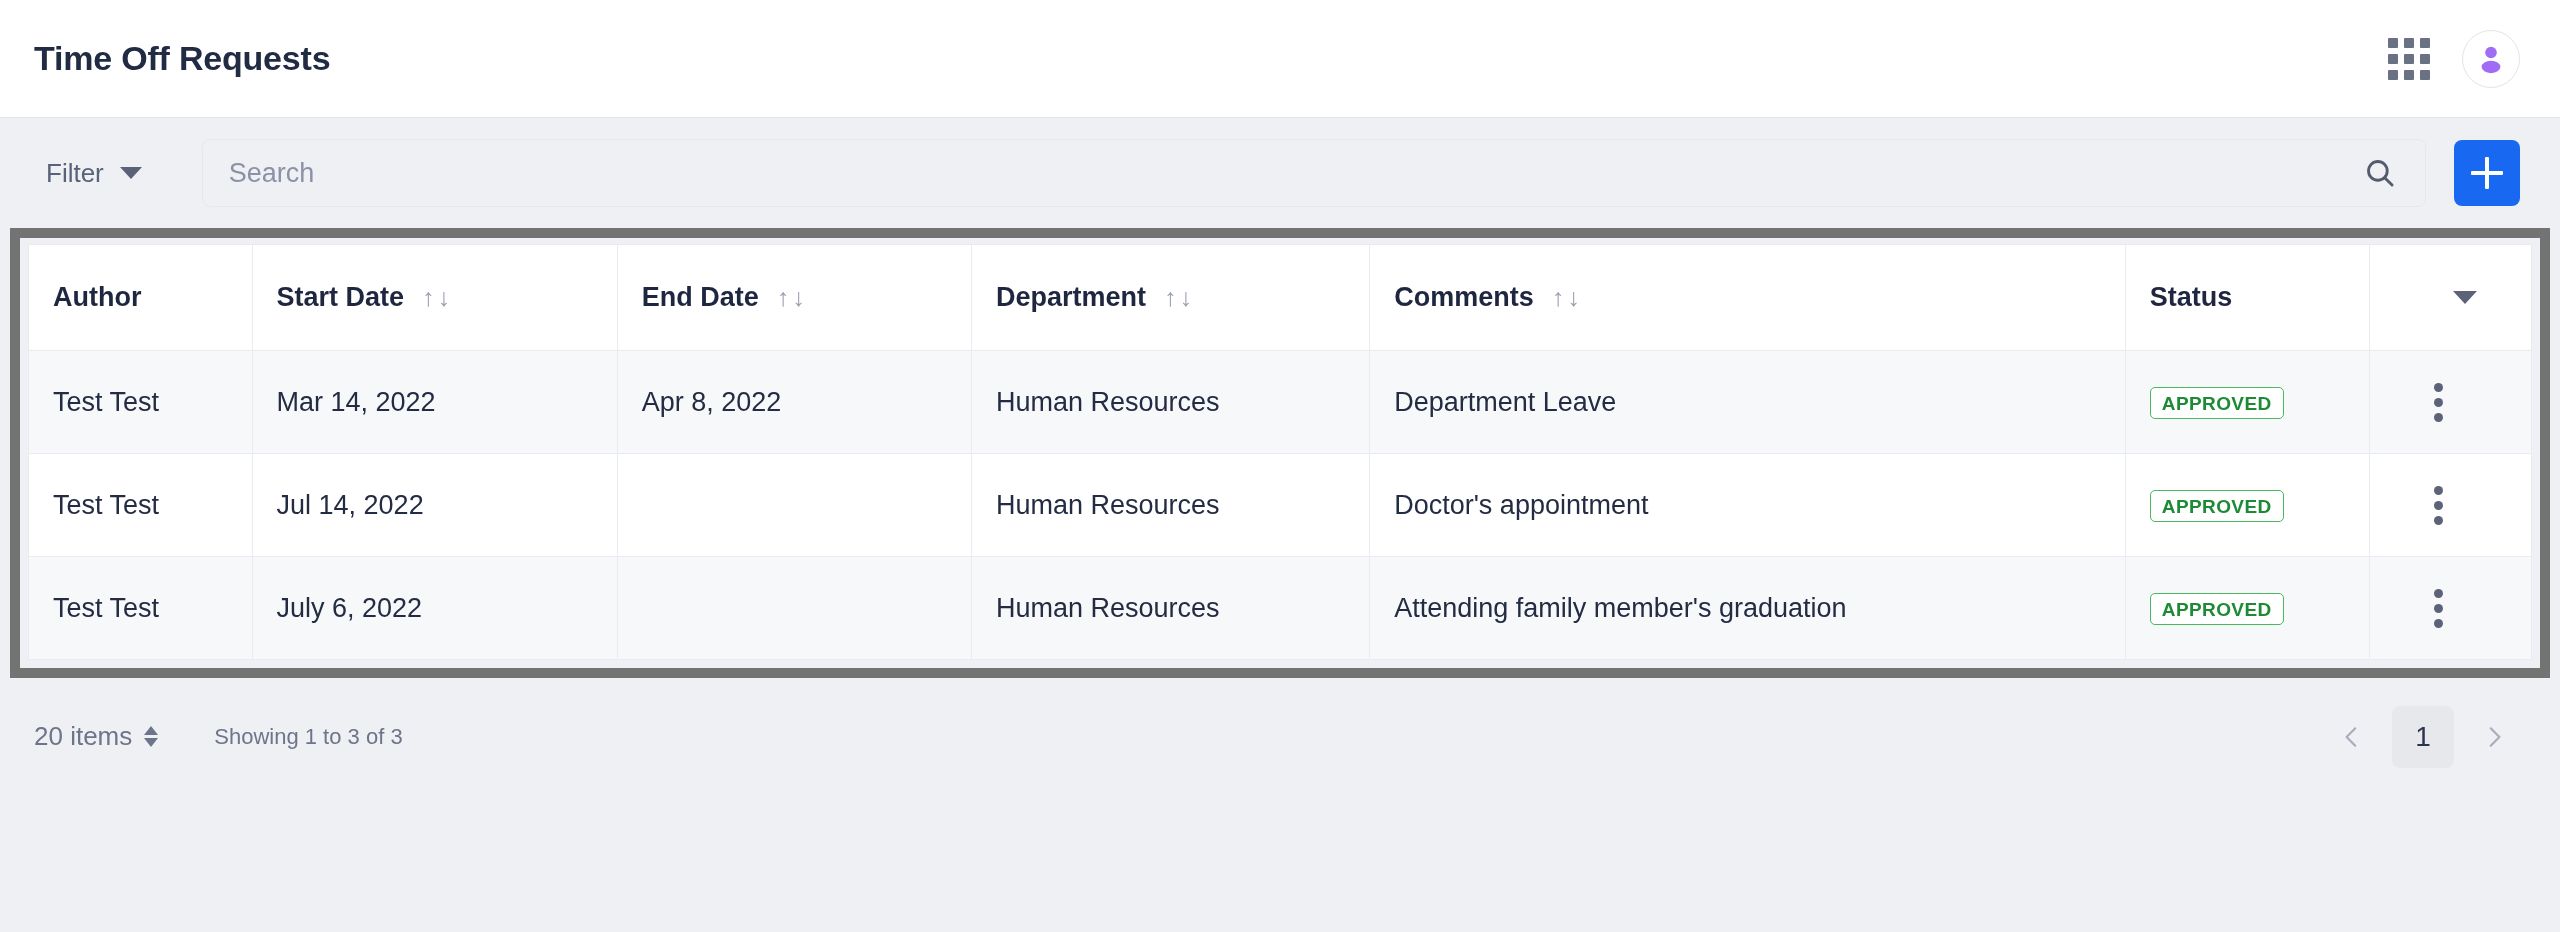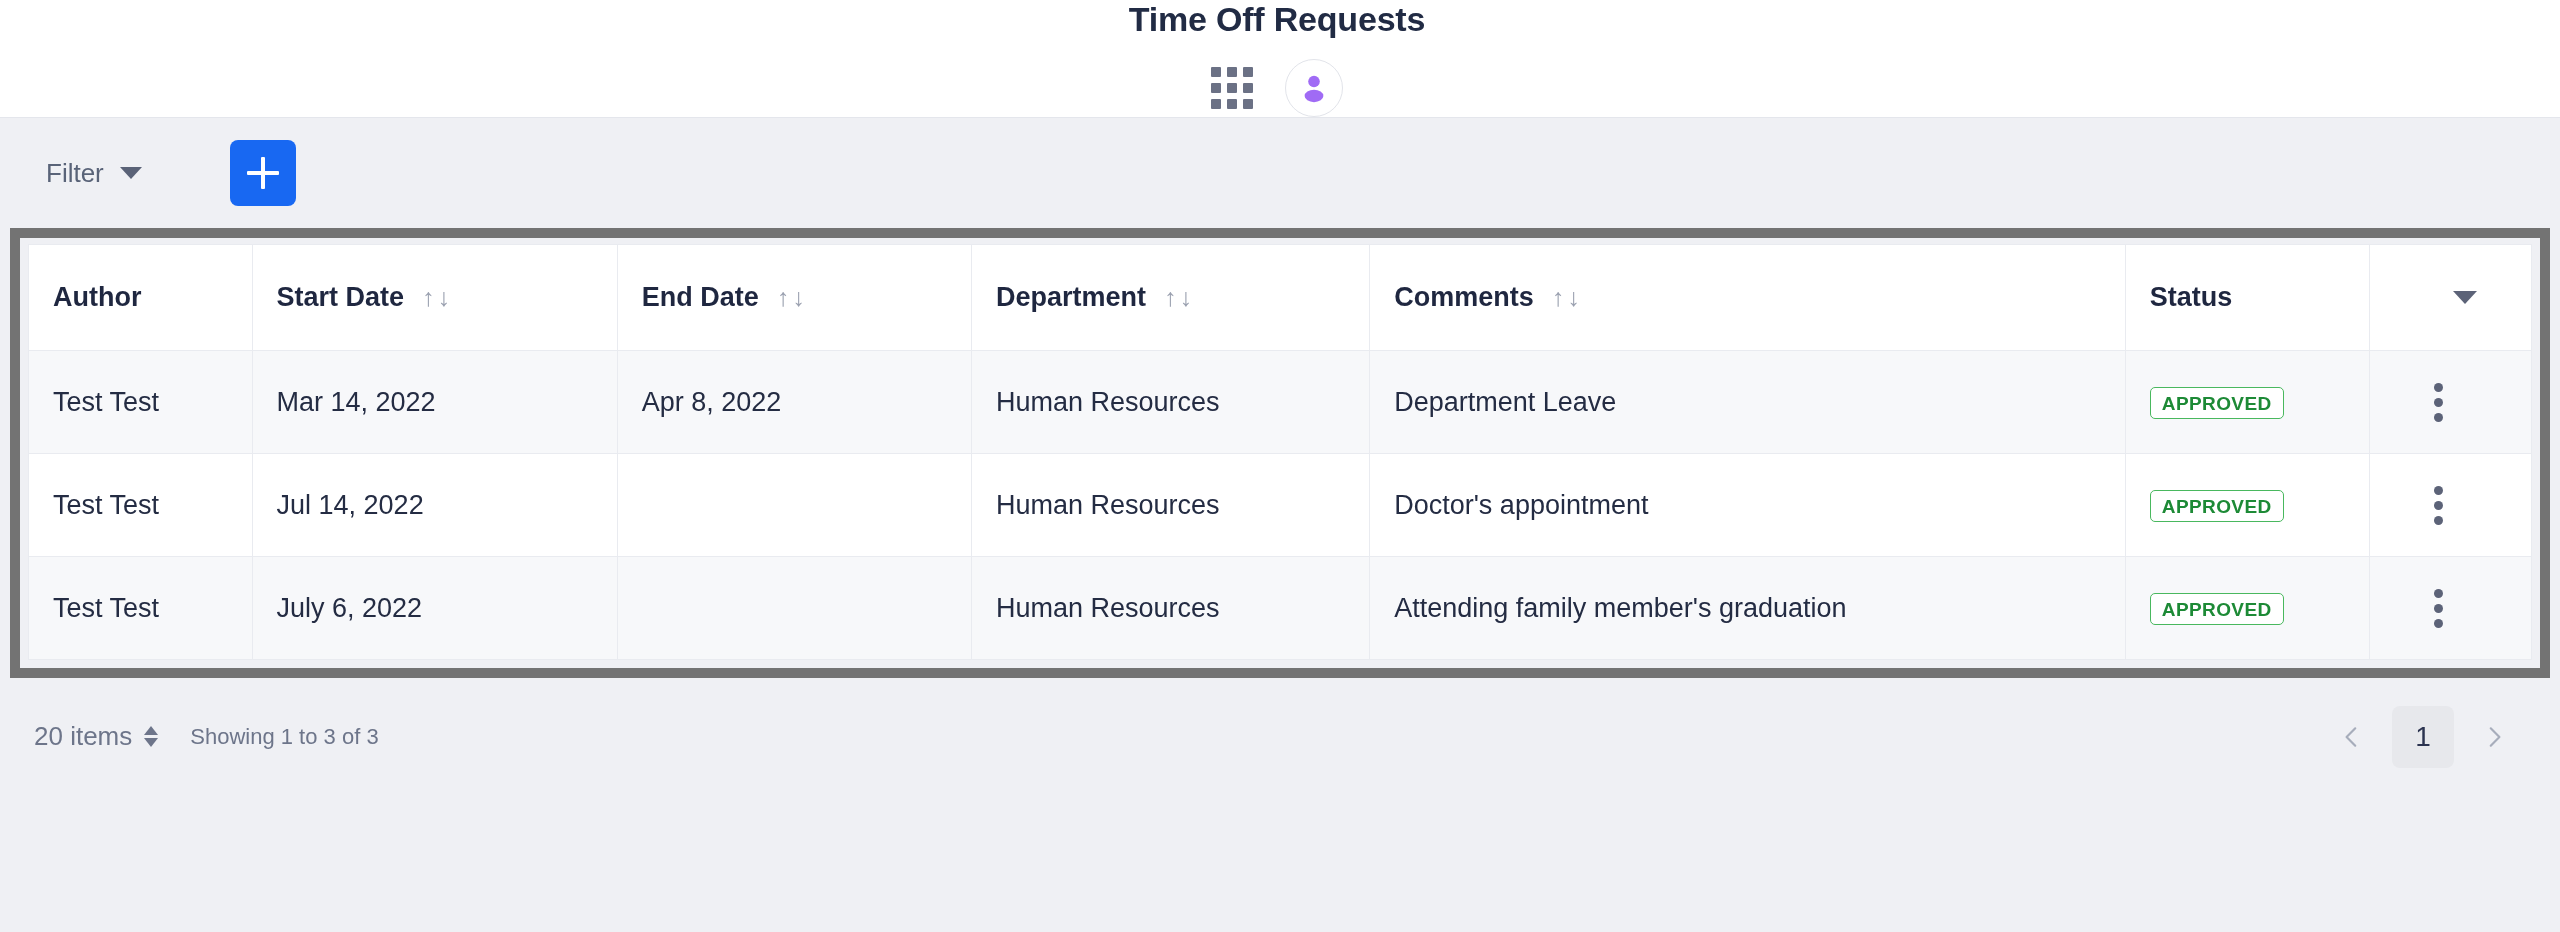--- a/index.html
+++ b/index.html
@@ -15,21 +15,20 @@
 
   
   .appbar {
     height: 118px;
     background: #ffffff;
     border-bottom: 1px solid #e4e6ec;
     display: flex;
     align-items: center;
     justify-content: space-between;
     padding: 0 40px 0 34px;
-    flex-direction: column;
   }
   .page-title {
     font-size: 34px;
     font-weight: 700;
     color: #212b44;
     letter-spacing: -0.2px;
   }
   .appbar-right {
     display: flex;
     align-items: center;
@@ -214,21 +213,21 @@
     width: 9px; height: 9px; border-radius: 50%;
     background: #5c6378; display: block;
   }
 
   
   .footer {
     height: 117px;
     display: flex;
     align-items: center;
     padding: 0 40px 0 34px;
-    gap: 32px;
+    gap: 56px;
   }
   .items-count {
     display: flex;
     align-items: center;
     gap: 12px;
     font-size: 26px;
     color: #6d758a;
     cursor: pointer;
     user-select: none;
   }
@@ -293,20 +292,29 @@
     </div>
   </div>
 </div>
 
 <div class="toolbar">
   <div class="filter-btn">
     <span>Filter</span>
     <span class="caret-down"></span>
   </div>
 
+  <div class="search-wrap">
+    <input class="search-input" type="text" placeholder="Search" style="">
+    <span class="search-icon">
+      <svg width="34" height="34" viewBox="0 0 24 24" fill="none" stroke="#545b6c" stroke-width="2" stroke-linecap="round">
+        <circle cx="10.5" cy="10.5" r="6.6"></circle>
+        <line x1="15.5" y1="15.5" x2="20.5" y2="20.5"></line>
+      </svg>
+    </span>
+  </div>
 
   <button class="add-btn">
     <span class="plus-wrap">
       <span class="plus-h"></span>
       <span class="plus-v"></span>
     </span>
   </button>
 </div>
 
 <div class="table-frame">

